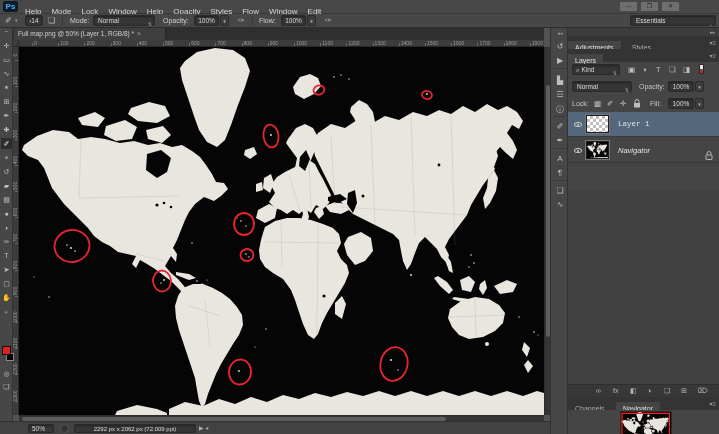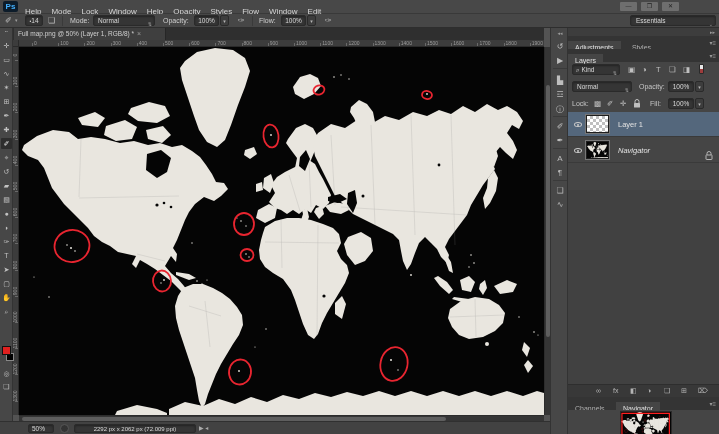--- a/index.html
+++ b/index.html
@@ -399,21 +399,21 @@
       <svg class="locksvg" width="8" height="9">
           <path d="M2,4 V2.5 A2,2 0 0 1 6,2.5 V4" fill="none" stroke="#c0c0c0" stroke-width="1"></path>
           <rect x="1" y="4" width="6" height="4.5" rx="0.5" fill="#c0c0c0"></rect>
         </svg>
     </span>
     <span class="prow-label abs" style="left:82px; top:4px;">Fill:</span>
     <div class="field abs" style="left:100px; top:2px; width:26px; height:11px; line-height:10px; text-align:center;">100%</div>
     <div class="mini-btn abs" style="left:127px; top:2px; width:9px; height:11px; line-height:10px;">▾</div>
   </div>
   <div id="layers-list" class="abs" style="left:0; top:84px; width:151px;">
-      <div class="layer-row abs selected" style="top: 0px;">
+      <div class="layer-row abs selected" style="top: 0px; font-family: Liberation Mono, monospace;">
         <span class="eye"></span>
         <div class="lthumb checker"></div>
         <span class="lname">Layer 1</span>
       </div>
       <div class="layer-row abs" style="top: 26px;">
         <span class="eye"></span>
         <div class="lthumb"><svg viewBox="0 0 525 368" width="21" height="16" preserveAspectRatio="none">
             <rect width="525" height="368" fill="#060606"></rect>
             <use href="#worldmap"></use>
           </svg></div>

